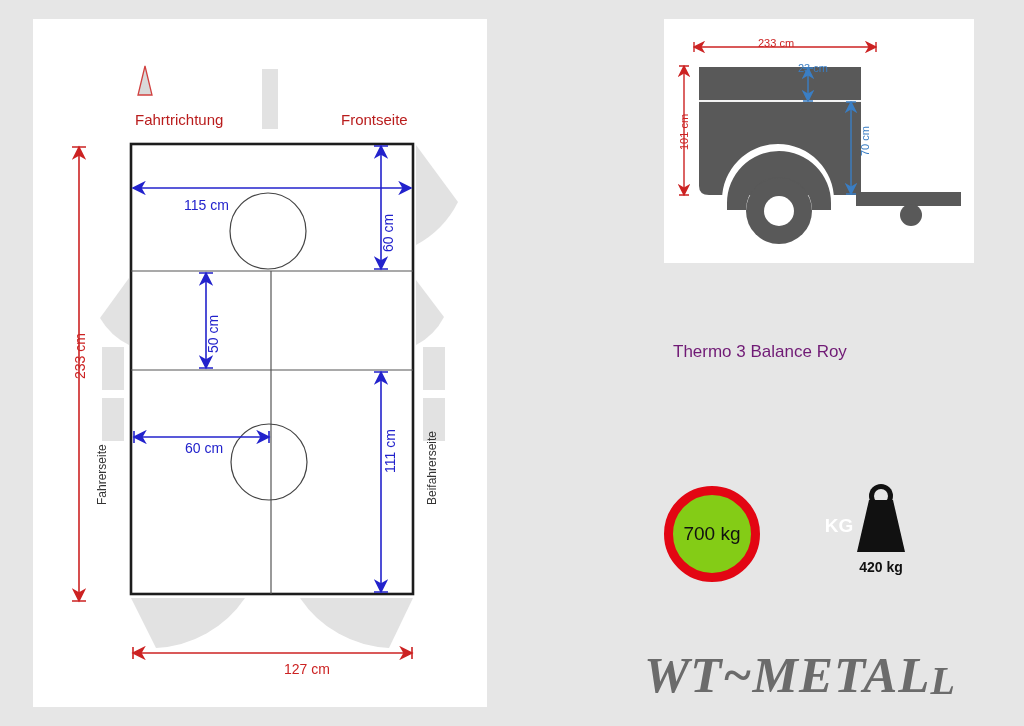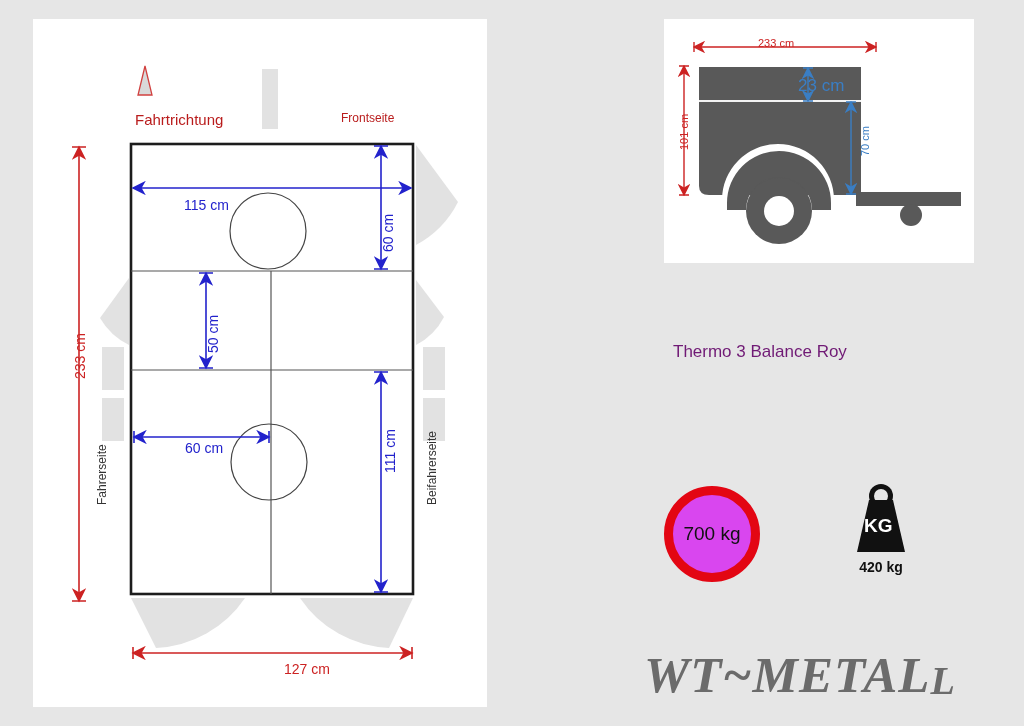--- a/index.html
+++ b/index.html
@@ -60,21 +60,21 @@
   .lbl-dark   { color: #b91c1c; }
   .lbl-blue   { color: #2222cc; }
   .lbl-red    { color: #cc2222; }
 
   #label-fahrtrichtung {
     left: 135px; top: 112px;
     font-size: 15px;
   }
   #label-frontseite {
     left: 341px; top: 112px;
-    font-size: 12px;
+    font-size: 15px;
   }
   #label-fahrerseite {
     left: 96px; top: 505px;
     font-size: 12px;
     transform: rotate(-90deg);
     transform-origin: left top;
     color: #333;
   }
   #label-beifahrerseite {
     left: 426px; top: 505px;
@@ -104,42 +104,42 @@
     transform: rotate(-90deg); transform-origin: left top;
   }
   #dim-127h { left: 264px; top: 662px; font-size: 14px; margin-left: 20px; }
 
   
   #dim-233top { left: 758px; top: 38px; font-size: 11px; }
   #dim-101v {
     left: 679px; top: 150px; font-size: 11px;
     transform: rotate(-90deg); transform-origin: left top;
   }
-  #dim-23h { left: 798px; top: 77px; font-size: 17px; color: #3a7ec4; }
+  #dim-23h { left: 798px; top: 63px; font-size: 11px; color: #3a7ec4; }
   #dim-70v {
     left: 860px; top: 156px; font-size: 11px; color: #3a7ec4;
     transform: rotate(-90deg); transform-origin: left top;
   }
 
   
   #product-title {
     position: absolute;
     left: 673px; top: 342px;
     font-size: 17px;
     color: #701a75;
     white-space: nowrap;
   }
 
   #badge-gvw {
     position: absolute;
     left: 664px; top: 486px;
     width: 96px; height: 96px;
     border-radius: 50%;
     border: 9px solid #e30613;
-    background: #d946ef;
+    background: #84cc16;
     box-sizing: border-box;
     display: flex;
     align-items: center;
     justify-content: center;
   }
   #badge-gvw-text {
     font-size: 19px;
     color: #111;
     white-space: nowrap;
   }
@@ -328,14 +328,14 @@
 
   <div id="badge-payload">
     <div style="height:68px"></div>
     <div id="payload-weight-text">420 kg</div>
   </div>
 
   <div id="brand-logo"><span>WT~METAL</span><span class="tail">L</span></div>
 
 </div>
 
-<div style="position:absolute;left:864px;top:515px;width:72px;
+<div style="position:absolute;left:803px;top:515px;width:72px;text-align:center;
             font-size:19px;font-weight:bold;color:#ffffff;font-family:'Liberation Sans',sans-serif;">KG</div>
 
 </body></html>

